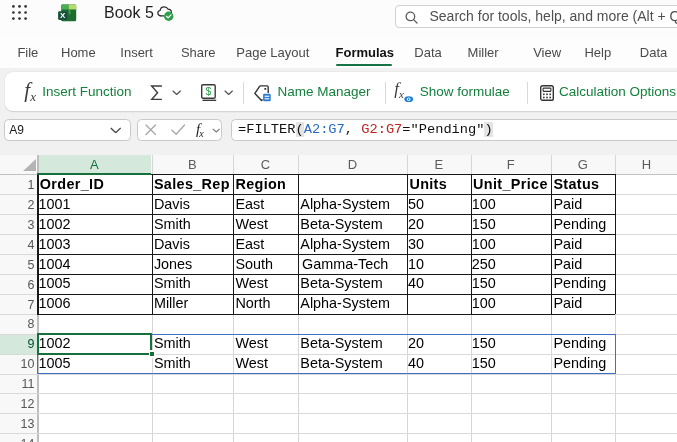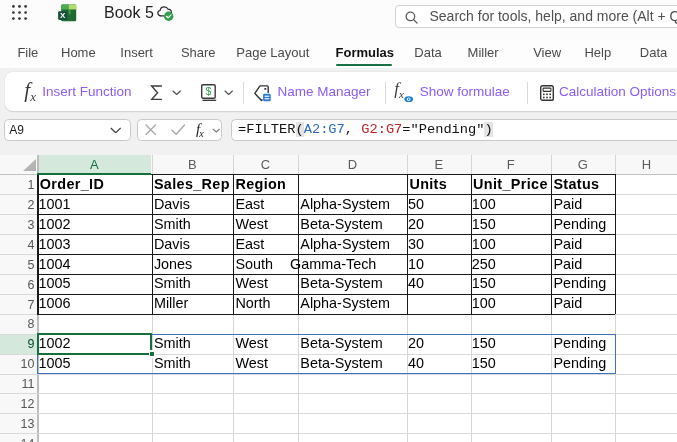--- a/index.html
+++ b/index.html
@@ -10,21 +10,21 @@
 #titlebar{position:absolute;left:0;top:0;width:677px;height:39px;background:#fcfcfc}
 #booktitle{position:absolute;left:104px;top:4px;height:18px;line-height:18px;font-size:16px;color:#1f1f1f}
 #searchbox{position:absolute;left:395px;top:5px;width:300px;height:23px;background:#fff;border:1px solid #d1d1d1;border-radius:4px}
 #searchtext{position:absolute;left:429.5px;top:6px;height:21px;line-height:21px;font-size:14px;color:#4f4f4f;white-space:nowrap}
 #menubar{position:absolute;left:0;top:39px;width:677px;height:29px;background:#fdfdfd}
 .menu{position:absolute;top:0;height:28px;line-height:28px;font-size:13px;color:#4a4a4a;white-space:nowrap}
 .menu.active{color:#111;font-weight:bold}
 #funderline{position:absolute;left:335.5px;top:25px;width:56.5px;height:2.2px;background:#177245;border-radius:1px}
 #ribbonbg{position:absolute;left:0;top:68px;width:677px;height:86.5px;background:#f1f1f1}
 #toolbar{position:absolute;left:4.8px;top:72px;width:700px;height:38.5px;background:#fff;border-radius:8px;box-shadow:0 0.5px 1.5px rgba(0,0,0,.14)}
-.rtext{position:absolute;top:9.5px;height:20px;line-height:20px;font-size:13.5px;color:#8b5cf6;white-space:nowrap}
+.rtext{position:absolute;top:9.5px;height:20px;line-height:20px;font-size:13.5px;color:#15803d;white-space:nowrap}
 .vsep{position:absolute;top:9.5px;width:1px;height:22px;background:#d9d9d9}
 .fxi{font-family:"Liberation Serif",serif;font-style:italic}
 .fxsub{position:relative;top:4px;margin-left:-1px}
 .fbox{position:absolute;top:119px;height:21.5px;background:#fff;border:1px solid #c9c9c9;border-radius:4.5px}
 #namebox{left:4.4px;width:126.2px}
 #fxgroup{left:136.5px;width:85.3px}
 #formulabox{left:231px;width:460px}
 #fmtext{position:absolute;left:238px;top:119.8px;height:20px;line-height:20px;font-family:"Liberation Mono",monospace;font-size:13.7px;color:#111;white-space:pre}
 .fblue{color:#2a6bc2}
 .fred{color:#c02424}
@@ -253,21 +253,21 @@
     <span class="cell num" style="left:38.4px;top:86.6px;width:111.2px">1003</span>
     <span class="cell" style="left:153.9px;top:86.6px">Davis</span>
     <span class="cell" style="left:235.4px;top:86.6px">East</span>
     <span class="cell" style="left:300.3px;top:86.6px">Alpha-System</span>
     <span class="cell num" style="left:408px;top:86.6px;width:60.8px">30</span>
     <span class="cell num" style="left:471.7px;top:86.6px;width:77.4px">100</span>
     <span class="cell" style="left:553.4px;top:86.6px">Paid</span>
     <span class="cell num" style="left:38.4px;top:106.5px;width:111.2px">1004</span>
     <span class="cell" style="left:153.9px;top:106.5px">Jones</span>
     <span class="cell" style="left:235.4px;top:106.5px">South</span>
-    <span class="cell" style="left:290px;top:106.5px">Gamma-Tech</span>
+    <span class="cell" style="left:302px;top:106.5px">Gamma-Tech</span>
     <span class="cell num" style="left:408px;top:106.5px;width:60.8px">10</span>
     <span class="cell num" style="left:471.7px;top:106.5px;width:77.4px">250</span>
     <span class="cell" style="left:553.4px;top:106.5px">Paid</span>
     <span class="cell num" style="left:38.4px;top:126.4px;width:111.2px">1005</span>
     <span class="cell" style="left:153.9px;top:126.4px">Smith</span>
     <span class="cell" style="left:235.4px;top:126.4px">West</span>
     <span class="cell" style="left:300.3px;top:126.4px">Beta-System</span>
     <span class="cell num" style="left:408px;top:126.4px;width:60.8px">40</span>
     <span class="cell num" style="left:471.7px;top:126.4px;width:77.4px">150</span>
     <span class="cell" style="left:553.4px;top:126.4px">Pending</span>

